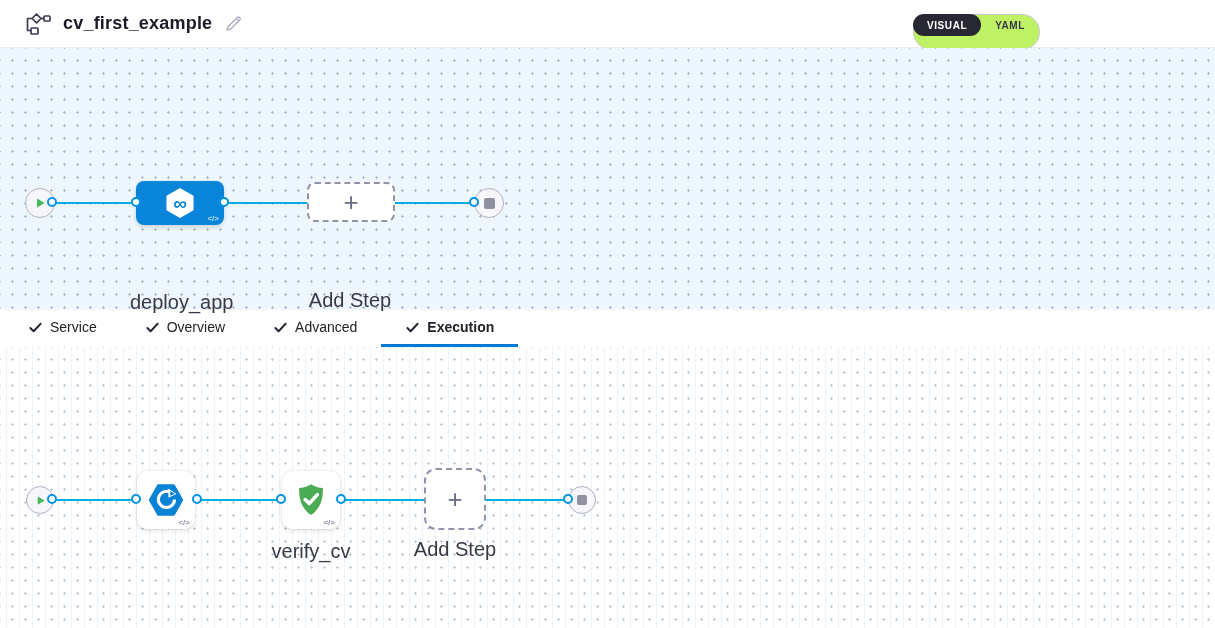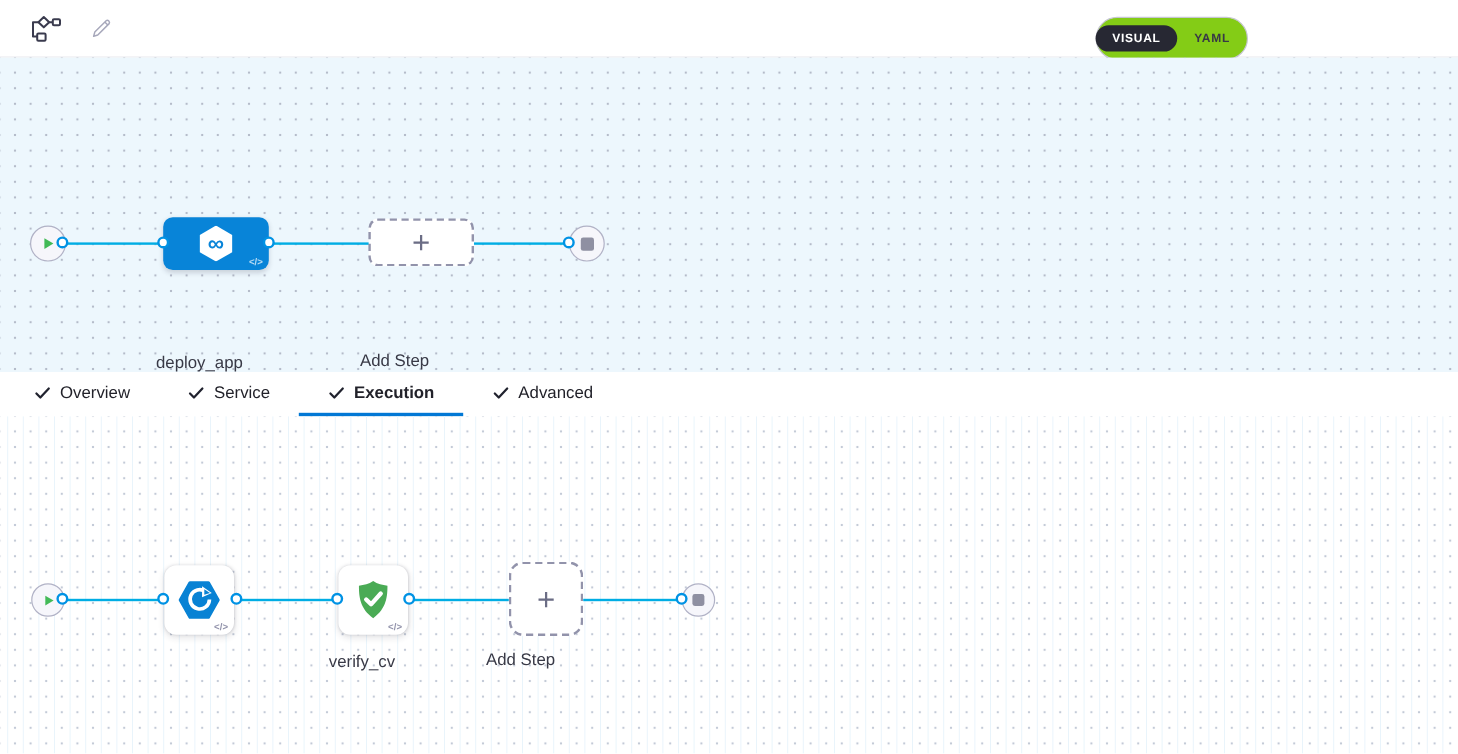--- a/index.html
+++ b/index.html
@@ -7,21 +7,21 @@
     font-family:"Liberation Sans", sans-serif; background:#fff; color:#383946; }
 
   
   .header { position:relative; height:48px; background:#fff;
     border-bottom:1px solid #ebebf0; display:flex; align-items:center; padding:0 24px; }
   .header .pipe-icon { display:flex; align-items:center; margin-right:12px; }
   .page-title { font-size:18px; font-weight:bold; color:#1b1b28; letter-spacing:.2px; }
   .edit-pencil { margin-left:12px; display:flex; align-items:center; cursor:pointer; }
 
   .toggle { position:absolute; right:175px; top:14px; height:36px; display:flex;
-    align-items:center; background:#84cc16; border:1px solid #c6c6d2; border-radius:20px; }
+    background:#bef264; border:1px solid #c6c6d2; border-radius:20px; }
   .toggle .seg { border:none; background:transparent; font-family:inherit;
     font-size:10px; font-weight:bold; letter-spacing:.6px; color:#383946;
     padding:0 14px; height:20px; border-radius:20px; cursor:pointer; }
   .toggle .seg.active { background:#272833; color:#fff; margin:-1px 0 -1px -1px; height:22px; }
 
   
   .canvas { position:relative; width:100%; }
   .canvas.stage { height:262px; background-color:#edf7fd;
     background-image:radial-gradient(circle, #b4bbc9 1px, transparent 1.3px);
     background-size:13px 13px; background-position:6px 6px; }
@@ -51,21 +51,21 @@
   .card .code-tag { color:#9293ab; }
 
   .add-node { position:absolute; background:#fff; border:2px dashed #9293ab;
     display:flex; align-items:center; justify-content:center; cursor:pointer; z-index:2; }
   .add-node .plus { color:#6b6d85; font-size:26px; font-weight:300; line-height:1; }
 
   .card { position:absolute; width:58px; height:58px; background:#fff; border-radius:10px;
     box-shadow:0 2px 5px rgba(40,41,61,.12), 0 0 2px rgba(96,97,112,.18);
     display:flex; align-items:center; justify-content:center; cursor:pointer; z-index:2; }
 
-  .node-label { position:absolute; text-align:left; font-size:14px; color:#383946;
+  .node-label { position:absolute; text-align:center; font-size:20px; color:#383946;
     line-height:21px; z-index:2; }
 
   
   .tabbar { height:37px; background:#fff; display:flex; align-items:stretch; padding-left:4px; }
   .tab { display:flex; align-items:center; gap:7px; padding:0 24px; font-size:14px;
     color:#22222a; cursor:pointer; border-bottom:3px solid transparent; }
   .tab.active { font-weight:bold; border-bottom-color:#0278d5; }
   .tab svg { flex:0 0 auto; }
 </style>
 </head>
@@ -74,20 +74,21 @@
 <div class="header">
   <span class="pipe-icon">
     <svg width="27" height="24" viewBox="0 0 27 24" fill="none" stroke="#3a3b4e" stroke-width="1.7" stroke-linejoin="round">
       <path d="M12.5 2.2 L17 6.5 L12.5 10.8 L8 6.5 Z"></path>
       <rect x="20" y="4" width="6" height="5" rx="1"></rect>
       <path d="M17 6.5 H20"></path>
       <path d="M8 6.5 H3.5 V18.5 H7"></path>
       <rect x="7" y="16" width="7" height="6" rx="1"></rect>
     </svg>
   </span>
+  <span class="page-title">cv_first_example</span>
   <span class="edit-pencil">
     <svg width="19" height="19" viewBox="0 0 20 20" fill="none" stroke="#a7a8bb" stroke-width="1.3" stroke-linejoin="round">
       <path d="M3.2 17 L4.2 13.4 L14.2 3.4 a1.9 1.9 0 0 1 2.6 2.6 L6.8 16 Z"></path>
       <path d="M13 4.6 l2.6 2.6"></path>
     </svg>
   </span>
   <div class="toggle">
     <button class="seg active">VISUAL</button>
     <button class="seg">YAML</button>
   </div>
@@ -126,39 +127,39 @@
   <div class="endpoint" style="left:474px; top:140px; width:30px; height:30px;">
     <div class="stop-square"></div>
   </div>
 </div>
 
 <div class="tabbar">
   <div class="tab">
     <svg width="15" height="15" viewBox="0 0 16 16" fill="none" stroke="#20222e" stroke-width="2" stroke-linecap="round" stroke-linejoin="round">
         <polyline points="2.5,8.5 6,12 13.5,4"></polyline>
       </svg>
+    <span>Service</span>
+  </div>
+  <div class="tab">
+    <svg width="15" height="15" viewBox="0 0 16 16" fill="none" stroke="#20222e" stroke-width="2" stroke-linecap="round" stroke-linejoin="round">
+        <polyline points="2.5,8.5 6,12 13.5,4"></polyline>
+      </svg>
     <span>Overview</span>
   </div>
   <div class="tab">
     <svg width="15" height="15" viewBox="0 0 16 16" fill="none" stroke="#20222e" stroke-width="2" stroke-linecap="round" stroke-linejoin="round">
         <polyline points="2.5,8.5 6,12 13.5,4"></polyline>
       </svg>
-    <span>Service</span>
+    <span>Advanced</span>
   </div>
   <div class="tab active">
     <svg width="15" height="15" viewBox="0 0 16 16" fill="none" stroke="#20222e" stroke-width="2" stroke-linecap="round" stroke-linejoin="round">
         <polyline points="2.5,8.5 6,12 13.5,4"></polyline>
       </svg>
     <span>Execution</span>
-  </div>
-  <div class="tab">
-    <svg width="15" height="15" viewBox="0 0 16 16" fill="none" stroke="#20222e" stroke-width="2" stroke-linecap="round" stroke-linejoin="round">
-        <polyline points="2.5,8.5 6,12 13.5,4"></polyline>
-      </svg>
-    <span>Advanced</span>
   </div>
 </div>
 
 <div class="canvas exec">
 
   <div class="edge" style="left:52px; top:152px; width:84px;"></div>
   <div class="edge" style="left:197px; top:152px; width:84px;"></div>
   <div class="edge" style="left:341px; top:152px; width:83px;"></div>
   <div class="edge" style="left:486px; top:152px; width:82px;"></div>
 
@@ -185,21 +186,21 @@
     <span class="code-tag">&lt;/&gt;</span>
   </div>
 
   <div class="card" style="left:282px; top:124px;">
     <svg width="36" height="36" viewBox="0 0 40 40">
       <path d="M20 2.5 C24 5.2 28.5 6.3 33.2 6.8 C33.2 16 32.6 27.8 20 36.8 C7.4 27.8 6.8 16 6.8 6.8 C11.5 6.3 16 5.2 20 2.5 Z" fill="#4aab55"></path>
       <polyline points="13.5,19.5 18,24 27,14" stroke="#fff" stroke-width="4" fill="none" stroke-linecap="round" stroke-linejoin="round"></polyline>
     </svg>
     <span class="code-tag">&lt;/&gt;</span>
   </div>
-  <div class="node-label" style="left:274px; top:194px; width:100px;">verify_cv</div>
+  <div class="node-label" style="left:261px; top:194px; width:100px;">verify_cv</div>
 
   <div class="add-node" style="left:424px; top:121px; width:62px; height:62px; border-radius:12px;">
     <span class="plus">+</span>
   </div>
   <div class="node-label" style="left:405px; top:192px; width:100px;">Add Step</div>
 
   <div class="endpoint" style="left:568px; top:139px; width:28px; height:28px;">
     <div class="stop-square" style="width:10px; height:10px;"></div>
   </div>
 </div>

